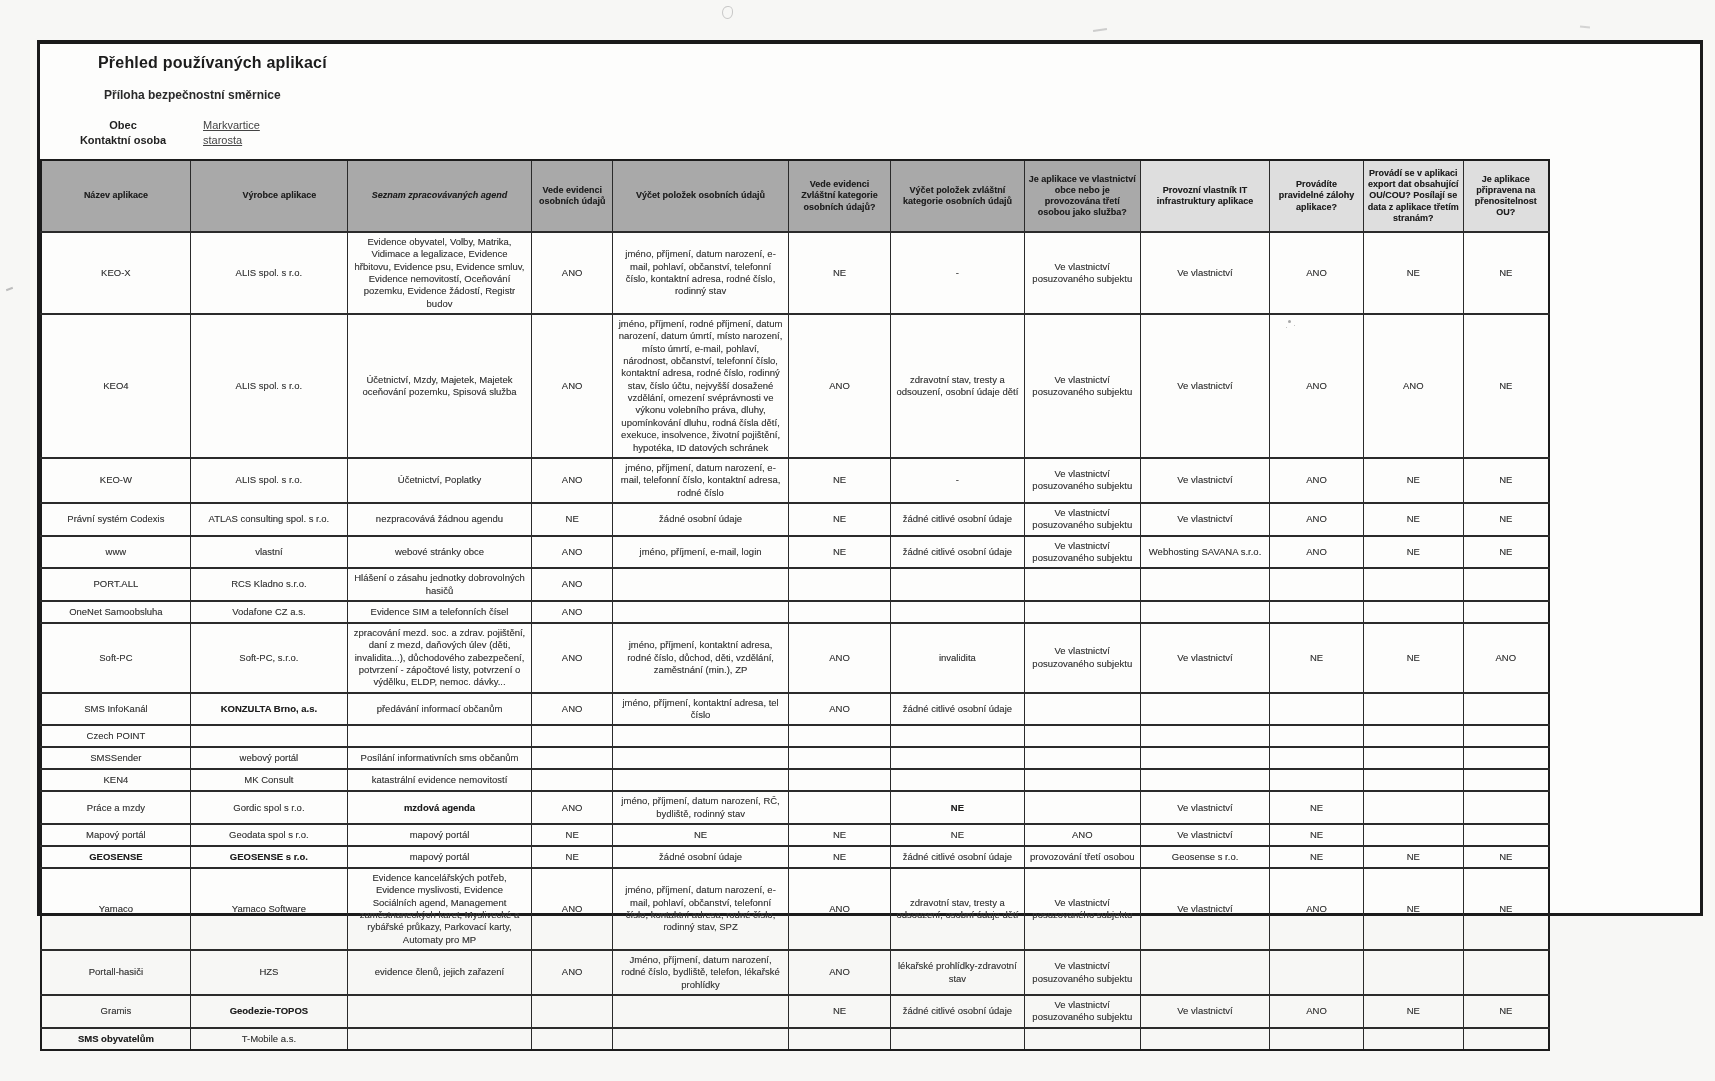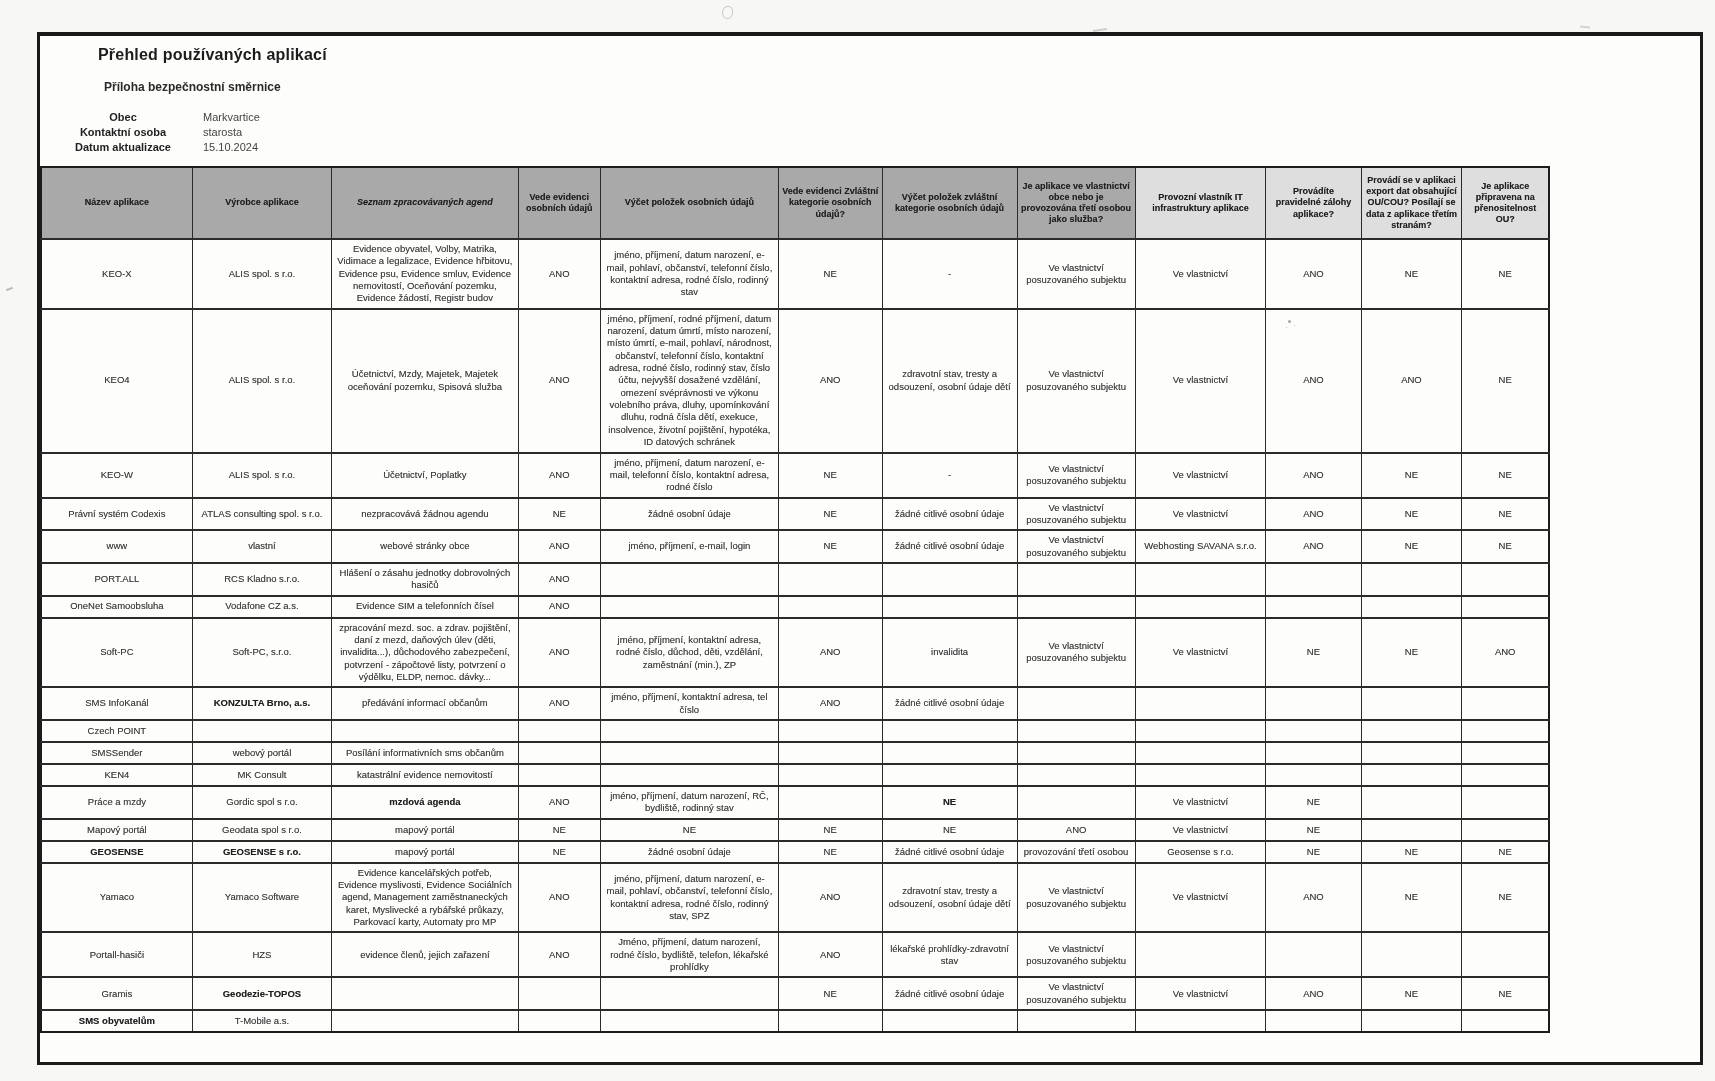--- a/index.html
+++ b/index.html
@@ -3,35 +3,35 @@
 <meta charset="utf-8">
 <style>
   html,body{margin:0;padding:0;}
   body{
     width:1715px;height:1081px;position:relative;overflow:hidden;
     background:#f7f7f5;
     font-family:"Liberation Sans","DejaVu Sans",sans-serif;
     color:#333;
   }
   .page{
-    position:absolute;left:37px;top:32px;width:1666px;height:1033px;
+    position:absolute;left:37px;top:40px;width:1666px;height:876px;
     background:#fdfdfc;box-sizing:border-box;
     border:3px solid #1a1a1a;border-top-width:4px;
   }
   .doc-title{
     margin:10px 0 0 58px;font-size:16px;font-weight:bold;color:#1c1c1c;
     letter-spacing:.2px;
   }
   .doc-subtitle{
     margin:16px 0 0 64px;font-size:12px;font-weight:bold;color:#2a2a2a;
   }
   .meta{margin:16px 0 0 3px;font-size:11px;text-align:center;}
   .meta-row{display:flex;line-height:15px;}
   .meta-label{width:160px;font-weight:bold;color:#1f1f1f;}
-  .meta-value{color:#444;}
+  .meta-value{color:#444;text-decoration:underline;}
   table.apps{
     border-collapse:collapse;table-layout:fixed;width:1510px;margin-top:11px;
     border:2px solid #1c1c1c;
   }
   th,td{
     border:1px solid #2b2b2b;word-wrap:break-word;
     text-shadow:0 0 .4px rgba(70,70,70,.55);
   }
   th{
     font-size:9px;font-weight:bold;padding:3px 3px;height:64px;
@@ -64,31 +64,27 @@
 
   <div class="meta">
     <div class="meta-row">
       <span class="meta-label">Obec</span>
       <span class="meta-value">Markvartice</span>
     </div>
     <div class="meta-row">
       <span class="meta-label">Kontaktní osoba</span>
       <span class="meta-value">starosta</span>
     </div>
-    <div class="meta-row">
-      <span class="meta-label">Datum aktualizace</span>
-      <span class="meta-value">15.10.2024</span>
-    </div>
   </div>
 
   <table class="apps">
     <thead>
       <tr>
           <th class="dark" style="width: 10.1%;">Název aplikace</th>
-          <th class="dark" style="width: 9.3%;">Výrobce aplikace</th>
+          <th class="dark" style="width: 9.3%; padding-left: 24px;">Výrobce aplikace</th>
           <th class="dark" style="width: 12.6%; font-style: italic;">Seznam zpracovávaných agend</th>
           <th class="dark" style="width: 5.3%;">Vede evidenci osobních údajů</th>
           <th class="dark" style="width: 12%;">Výčet položek osobních údajů</th>
           <th class="dark" style="width: 6.8%;">Vede evidenci Zvláštní kategorie osobních údajů?</th>
           <th class="dark" style="width: 9%;">Výčet položek zvláštní kategorie osobních údajů</th>
           <th class="dark" style="width: 7.8%;">Je aplikace ve vlastnictví obce nebo je provozována třetí osobou jako služba?</th>
           <th class="light" style="width: 8.7%;">Provozní vlastník IT infrastruktury aplikace</th>
           <th class="light" style="width: 6.2%;">Provádíte pravidelné zálohy aplikace?</th>
           <th class="light" style="width: 6.6%;">Provádí se v aplikaci export dat obsahující OU/COU? Posílají se data z aplikace třetím stranám?</th>
           <th class="light" style="width: 5.6%;">Je aplikace připravena na přenositelnost OU?</th>

